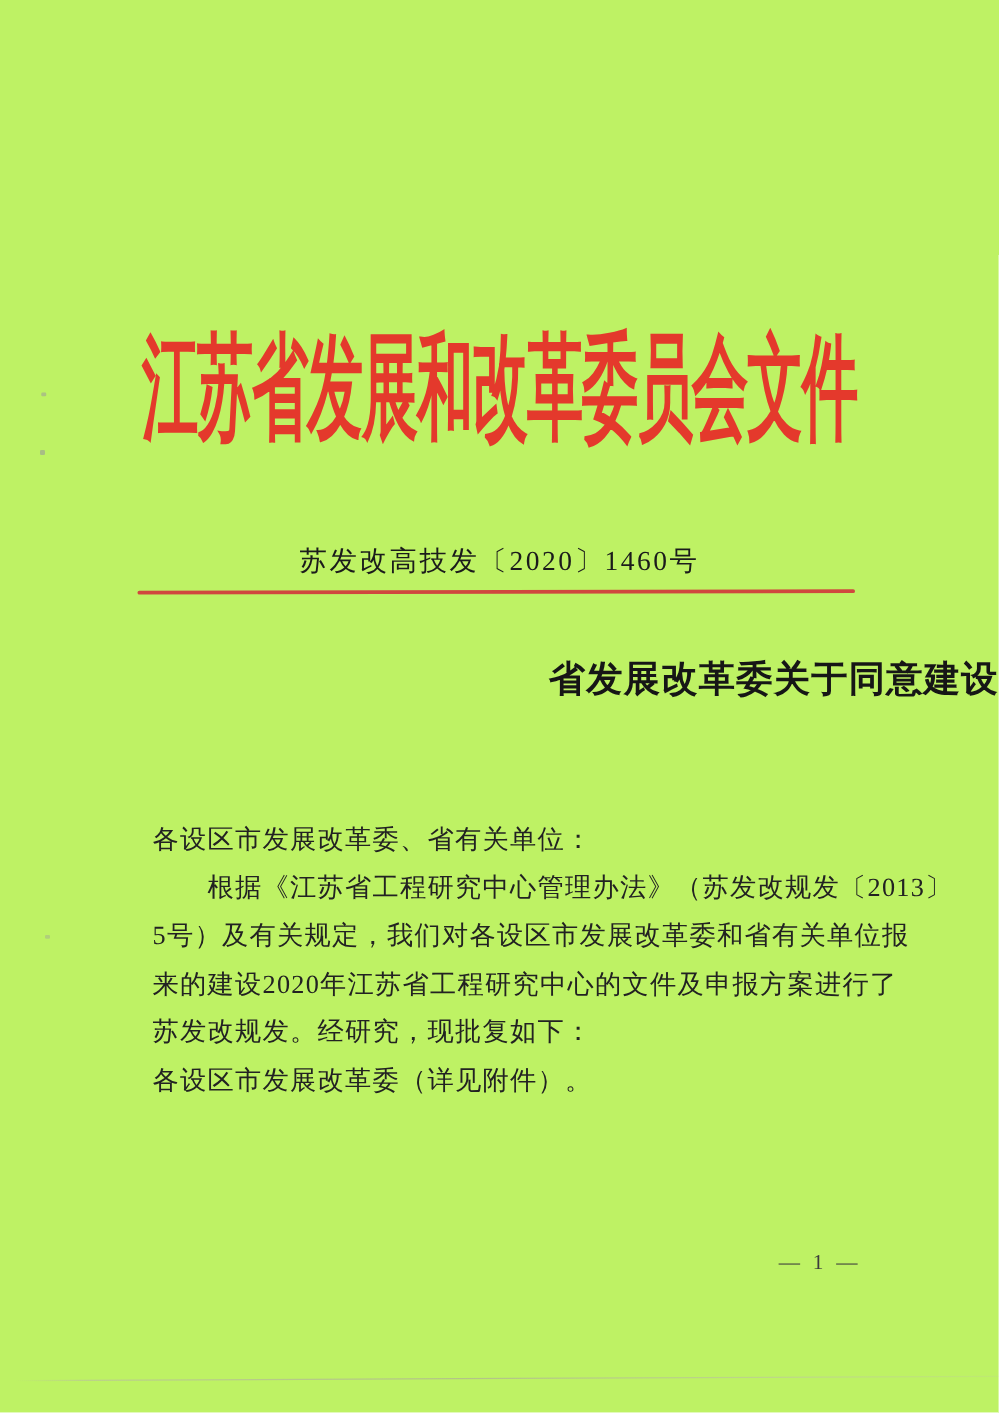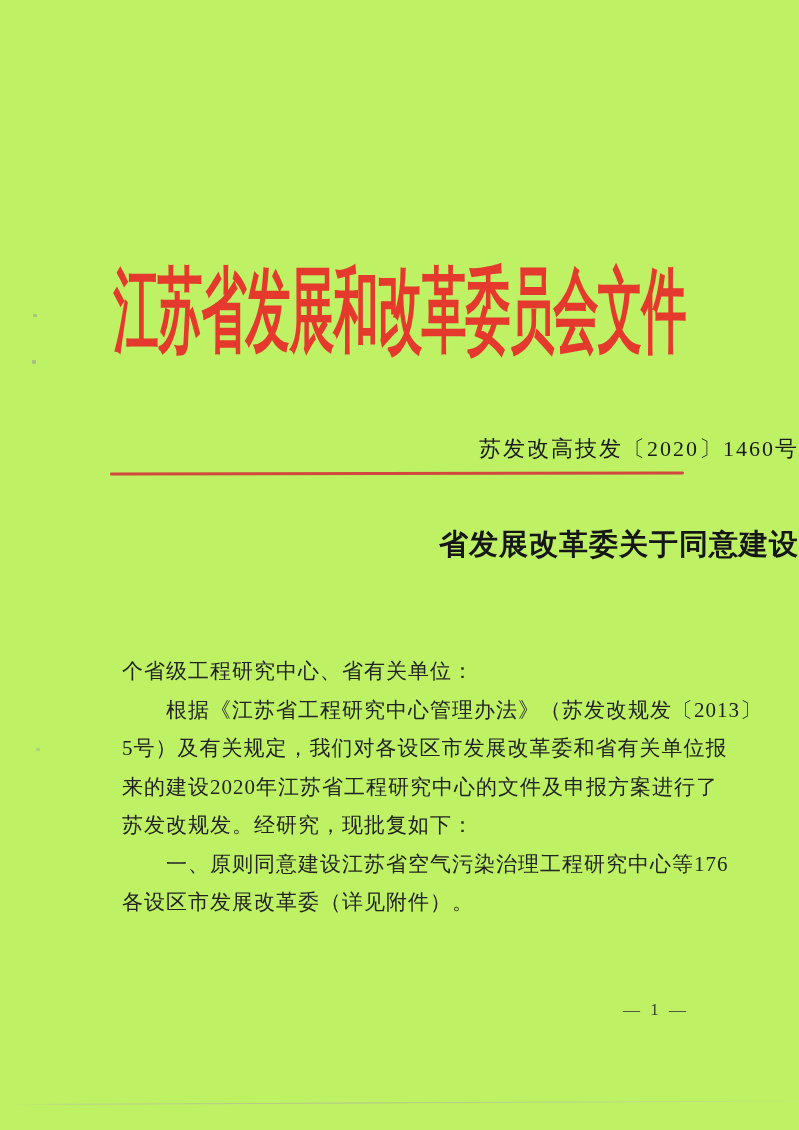--- a/index.html
+++ b/index.html
@@ -32,21 +32,21 @@
     transform: scaleY(2.05);
     transform-origin: center top;
     white-space: nowrap;
   }
   
   .doc-number {
     position: absolute;
     top: 434px;
     left: 0;
     width: 100%;
-    text-align: right;
+    text-align: center;
     color: #1b1b1b;
     font-size: 22px;
     letter-spacing: 2px;
     white-space: nowrap;
   }
   
   .red-line {
     position: absolute;
     top: 472px;
     left: 110px;
@@ -122,26 +122,25 @@
 
   <div class="doc-number">苏发改高技发〔2020〕1460号</div>
 
   <div class="red-line"></div>
 
   <div class="doc-title">
     <div>省发展改革委关于同意建设</div>
   </div>
 
   <div class="body-text">
-    <div class="body-line">个省级工程研究中心、省有关单位：</div>
+    <div class="body-line">各设区市发展改革委、省有关单位：</div>
     <div class="body-line">　　根据《江苏省工程研究中心管理办法》（苏发改规发〔2013〕</div>
     <div class="body-line">5号）及有关规定，我们对各设区市发展改革委和省有关单位报</div>
     <div class="body-line">来的建设2020年江苏省工程研究中心的文件及申报方案进行了</div>
     <div class="body-line">苏发改规发。经研究，现批复如下：</div>
-    <div class="body-line">　　一、原则同意建设江苏省空气污染治理工程研究中心等176</div>
     <div class="body-line">各设区市发展改革委（详见附件）。</div>
   </div>
 
   <div class="page-number">— 1 —</div>
 
   <div class="scan-line"></div>
   <div class="speck speck-1"></div>
   <div class="speck speck-2"></div>
   <div class="speck speck-3"></div>
 

